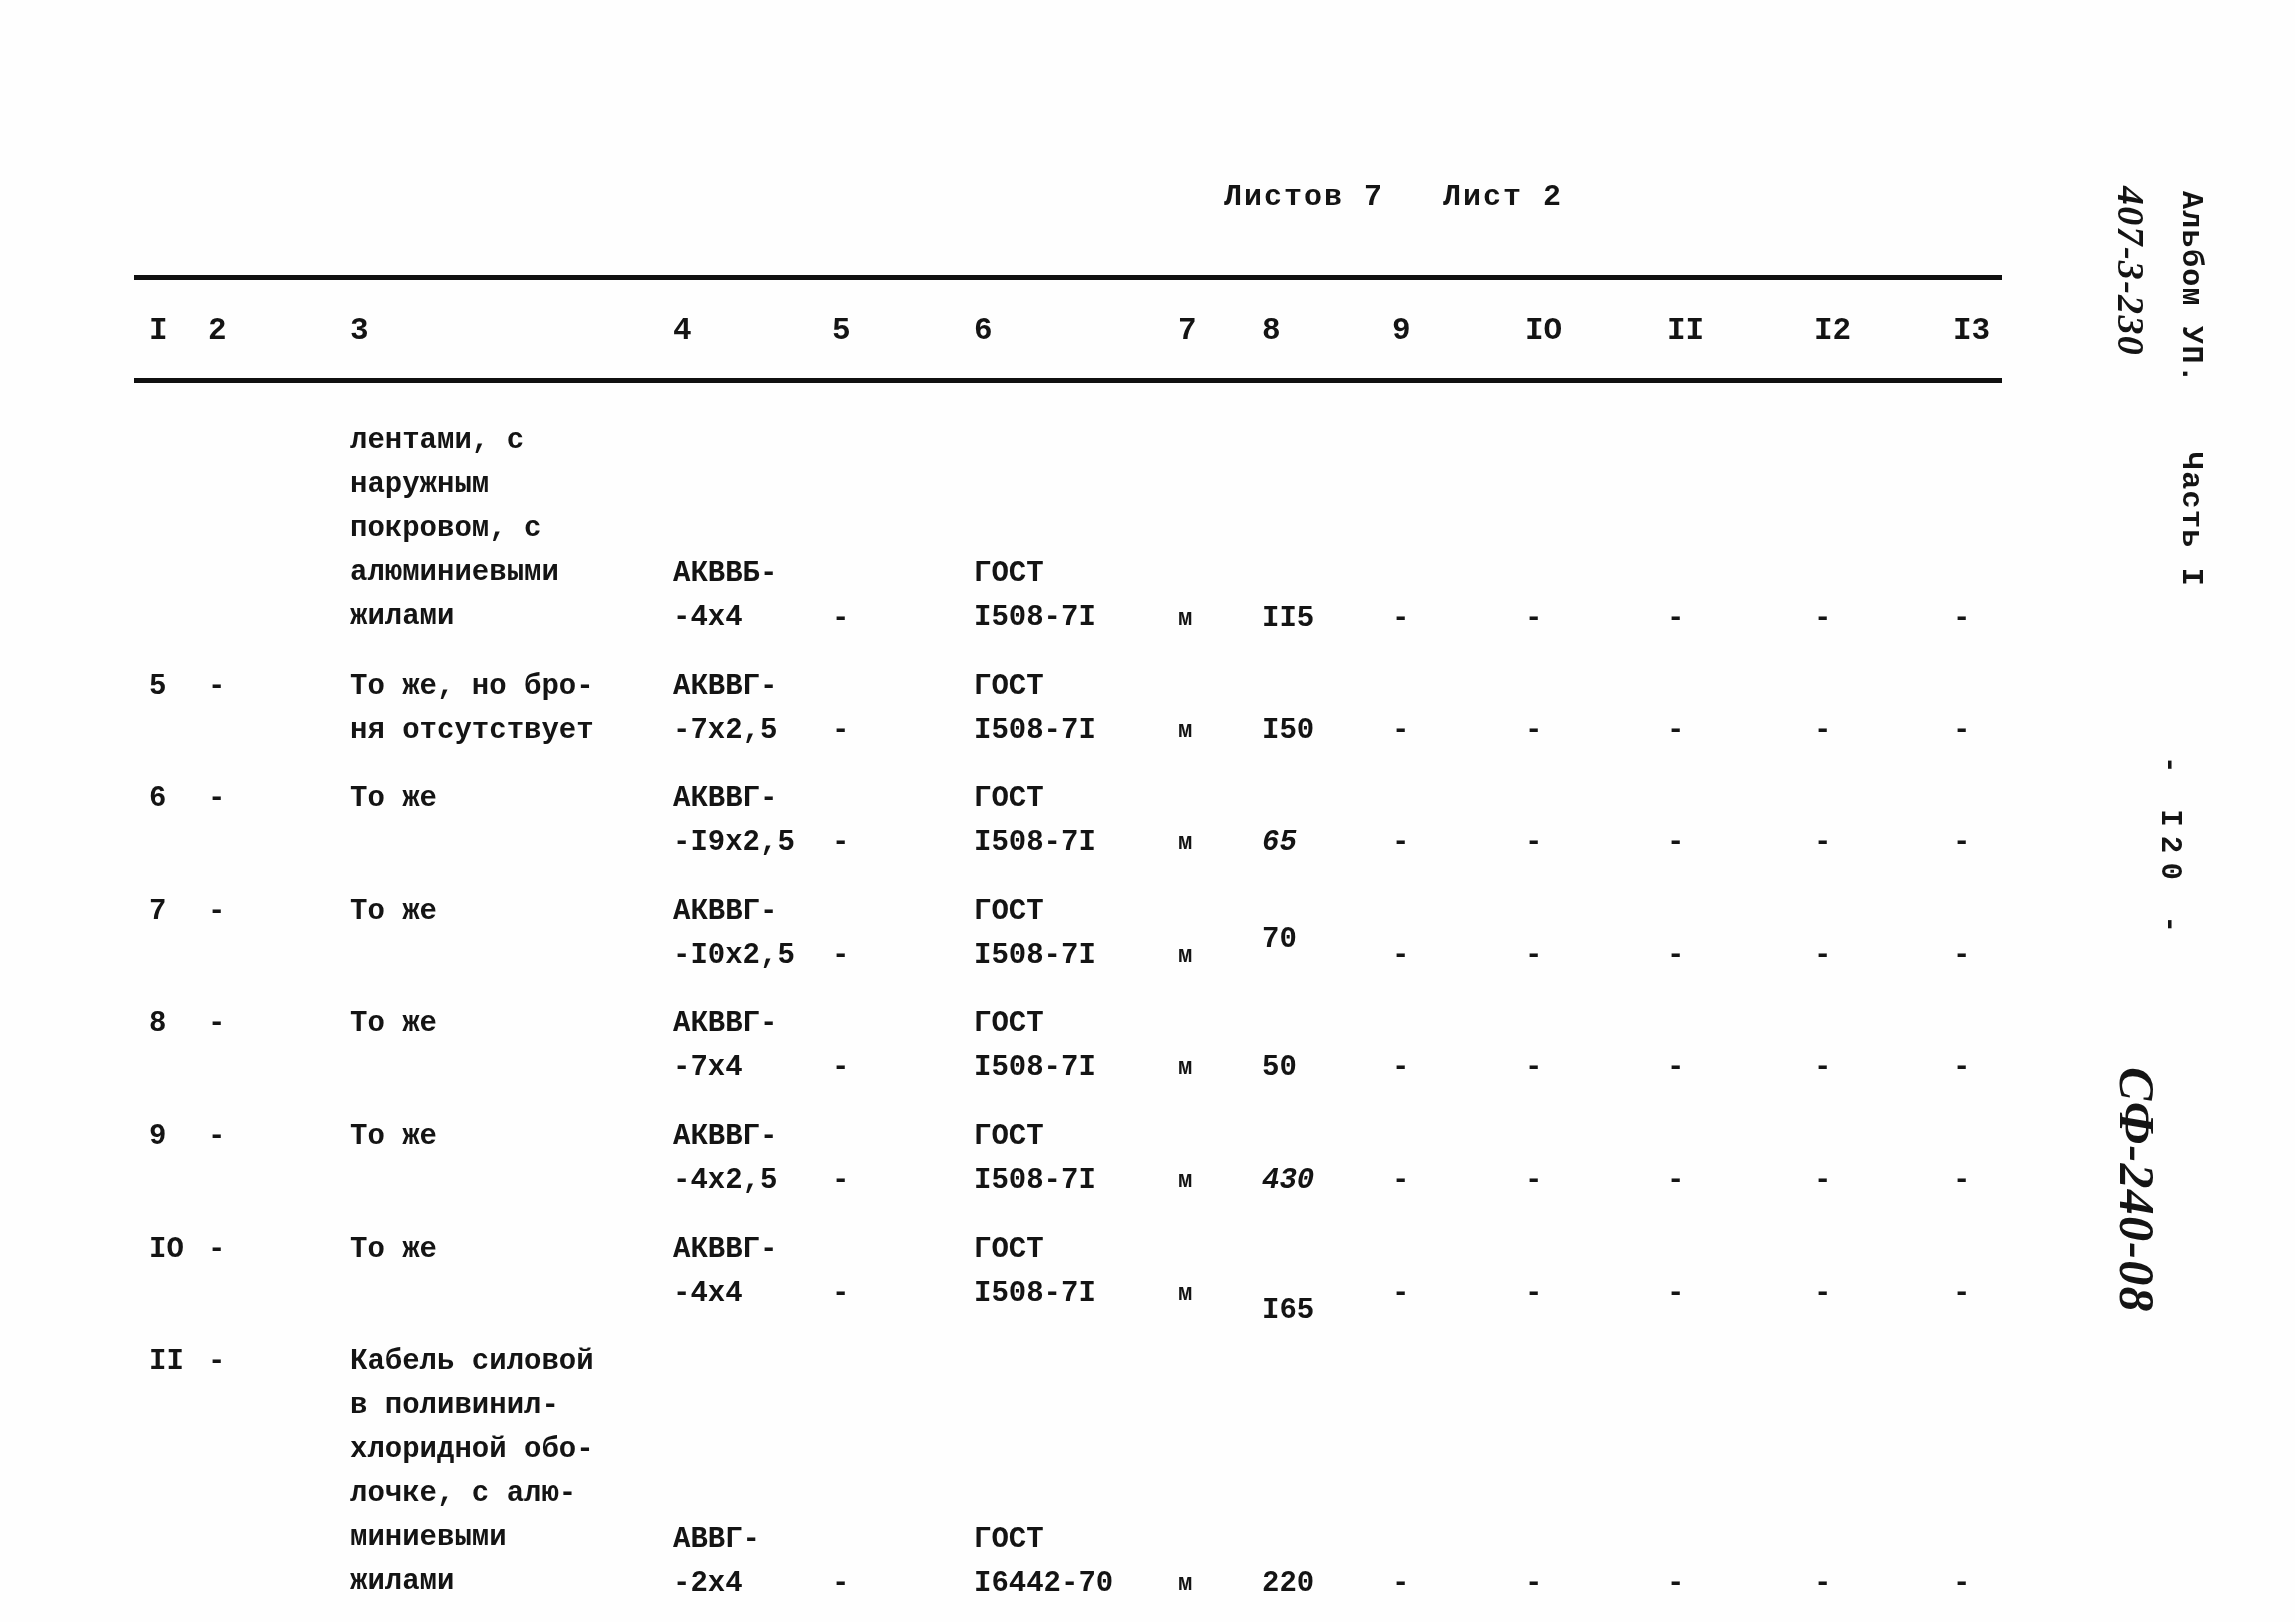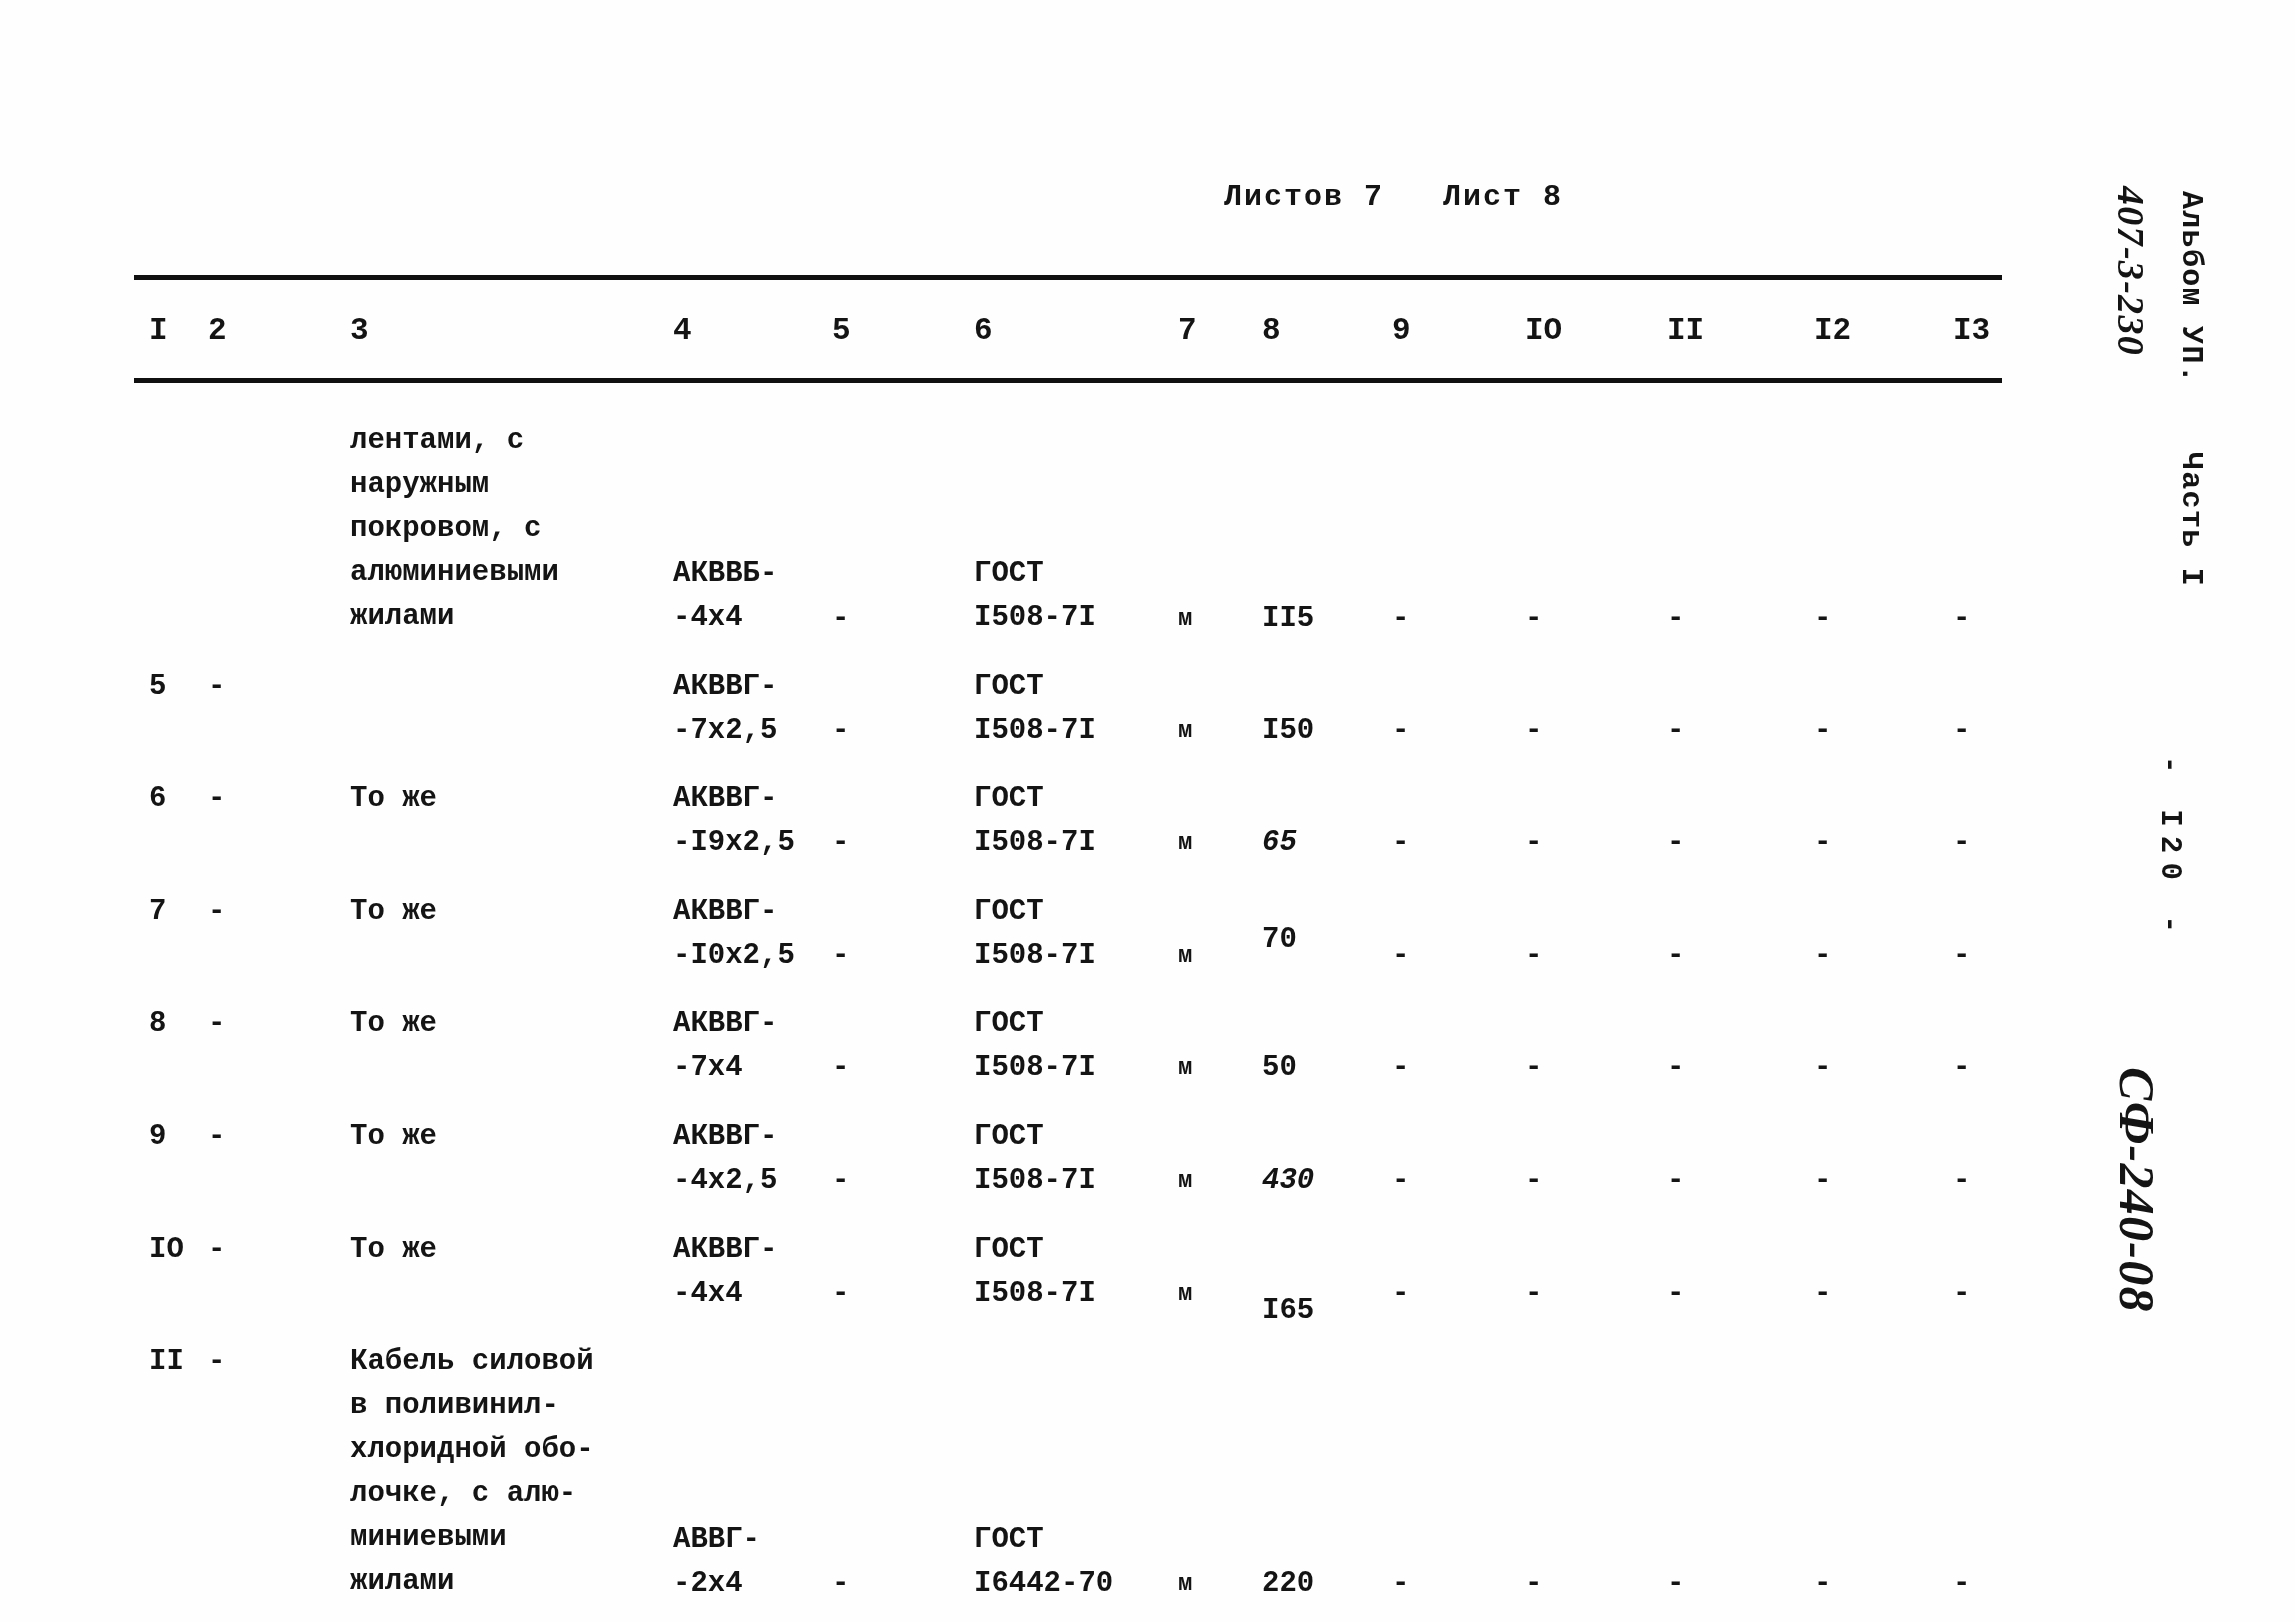--- a/index.html
+++ b/index.html
@@ -151,21 +151,21 @@
     font-style: italic;
     font-family: "Liberation Serif", "DejaVu Serif", serif;
     letter-spacing: 1.3px;
   }
 </style>
 </head>
 <body>
 
 <div id="sheet">
 
-  <div id="sheet-header"><span>Листов 7</span><span class="gap"></span><span>Лист 8</span></div>
+  <div id="sheet-header"><span>Листов 7</span><span class="gap"></span><span>Лист 2</span></div>
 
   <div class="hrule" id="rule-top"></div>
   <div class="hrule" id="rule-bottom"></div>
 
   <div id="colnum-row">
     <span class="colnum c1">I</span>
     <span class="colnum c2">2</span>
     <span class="colnum c3">3</span>
     <span class="colnum c4">4</span>
     <span class="colnum c5">5</span>
@@ -197,20 +197,22 @@
         <div class="cell c8" style="top: 178px;">II5</div>
         <div class="cell c9" style="top: 178px;">-</div>
         <div class="cell c10" style="top: 178px;">-</div>
         <div class="cell c11" style="top: 178px;">-</div>
         <div class="cell c12" style="top: 178px;">-</div>
         <div class="cell c13" style="top: 178px;">-</div>
       </div>
       <div class="row" style="height: 89px; margin-bottom: 23.6px;">
         <div class="cell c1" style="top: 0px;">5</div>
         <div class="cell c2" style="top: 0px;">-</div>
+        <div class="cell c3" style="top: 0px; white-space: pre;">То же, но бро-
+ня отсутствует</div>
         <div class="cell c4" style="top: 0px; white-space: pre;">АКВВГ-
 -7х2,5</div>
         <div class="cell c5" style="top: 44px;">-</div>
         <div class="cell c6" style="top: 0px; white-space: pre;">ГОСТ
 I508-7I</div>
         <div class="cell c7 small" style="top: 44px;">м</div>
         <div class="cell c8" style="top: 44px;">I50</div>
         <div class="cell c9" style="top: 44px;">-</div>
         <div class="cell c10" style="top: 44px;">-</div>
         <div class="cell c11" style="top: 44px;">-</div>

